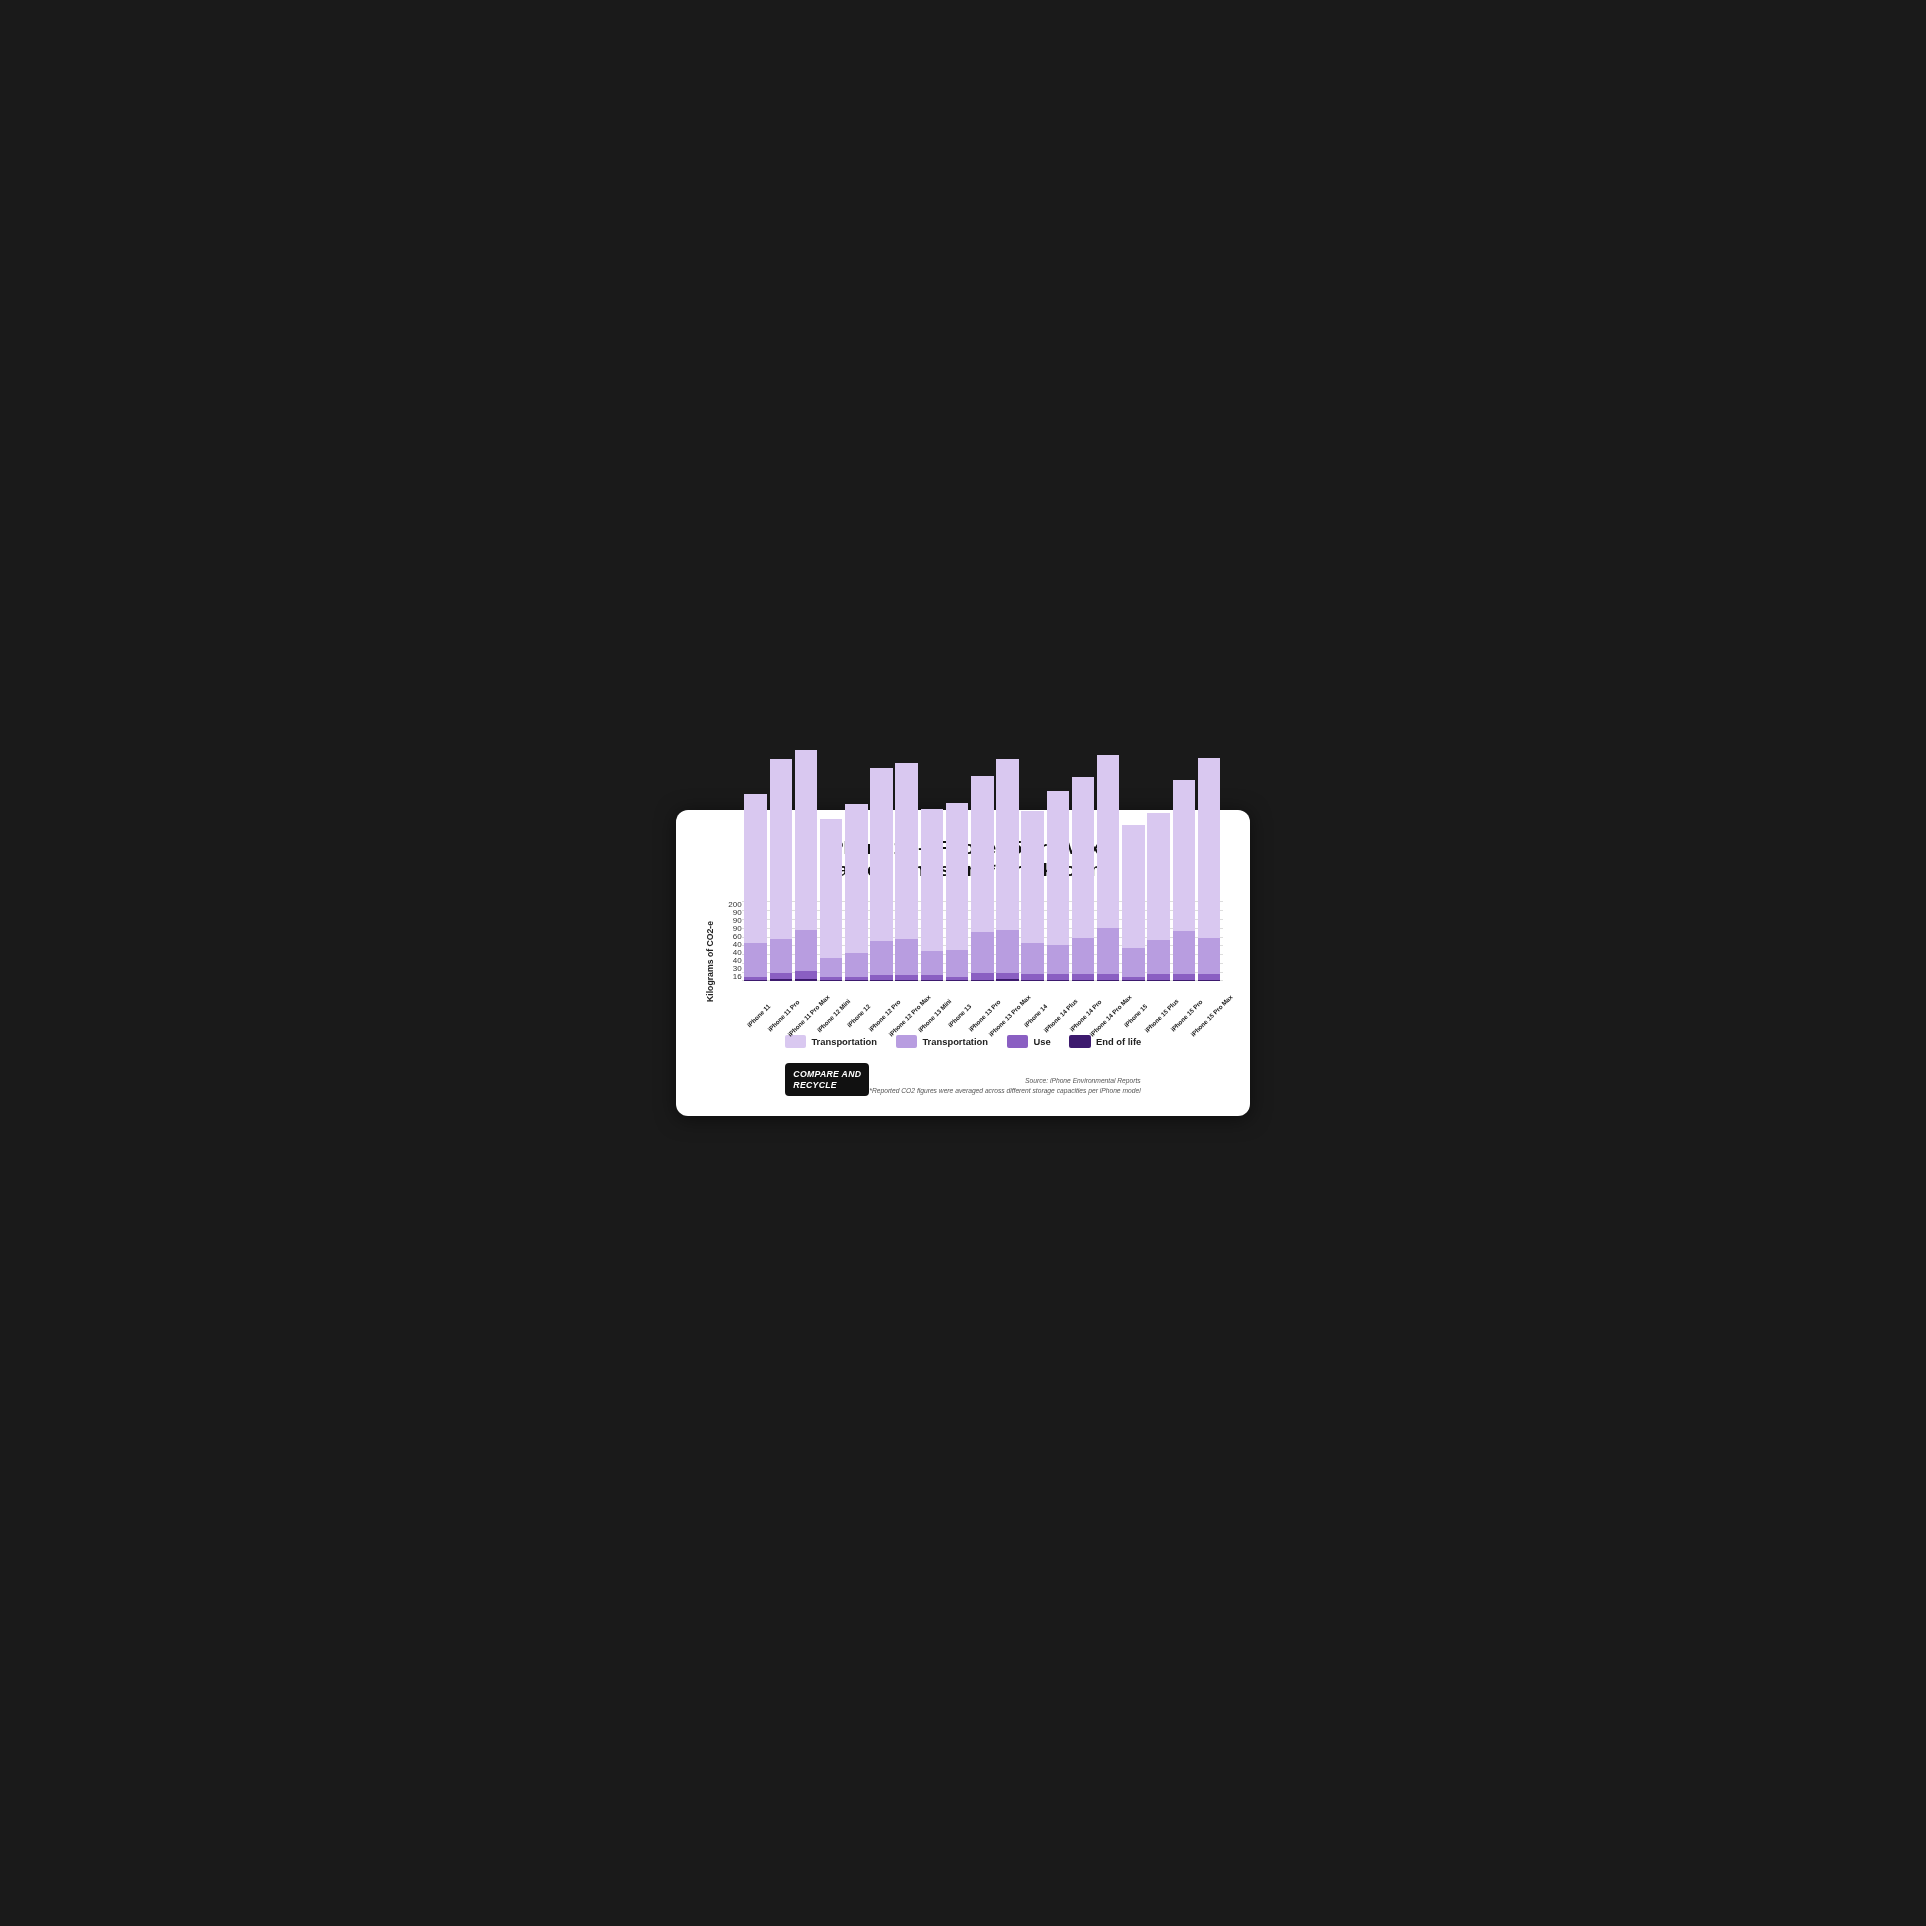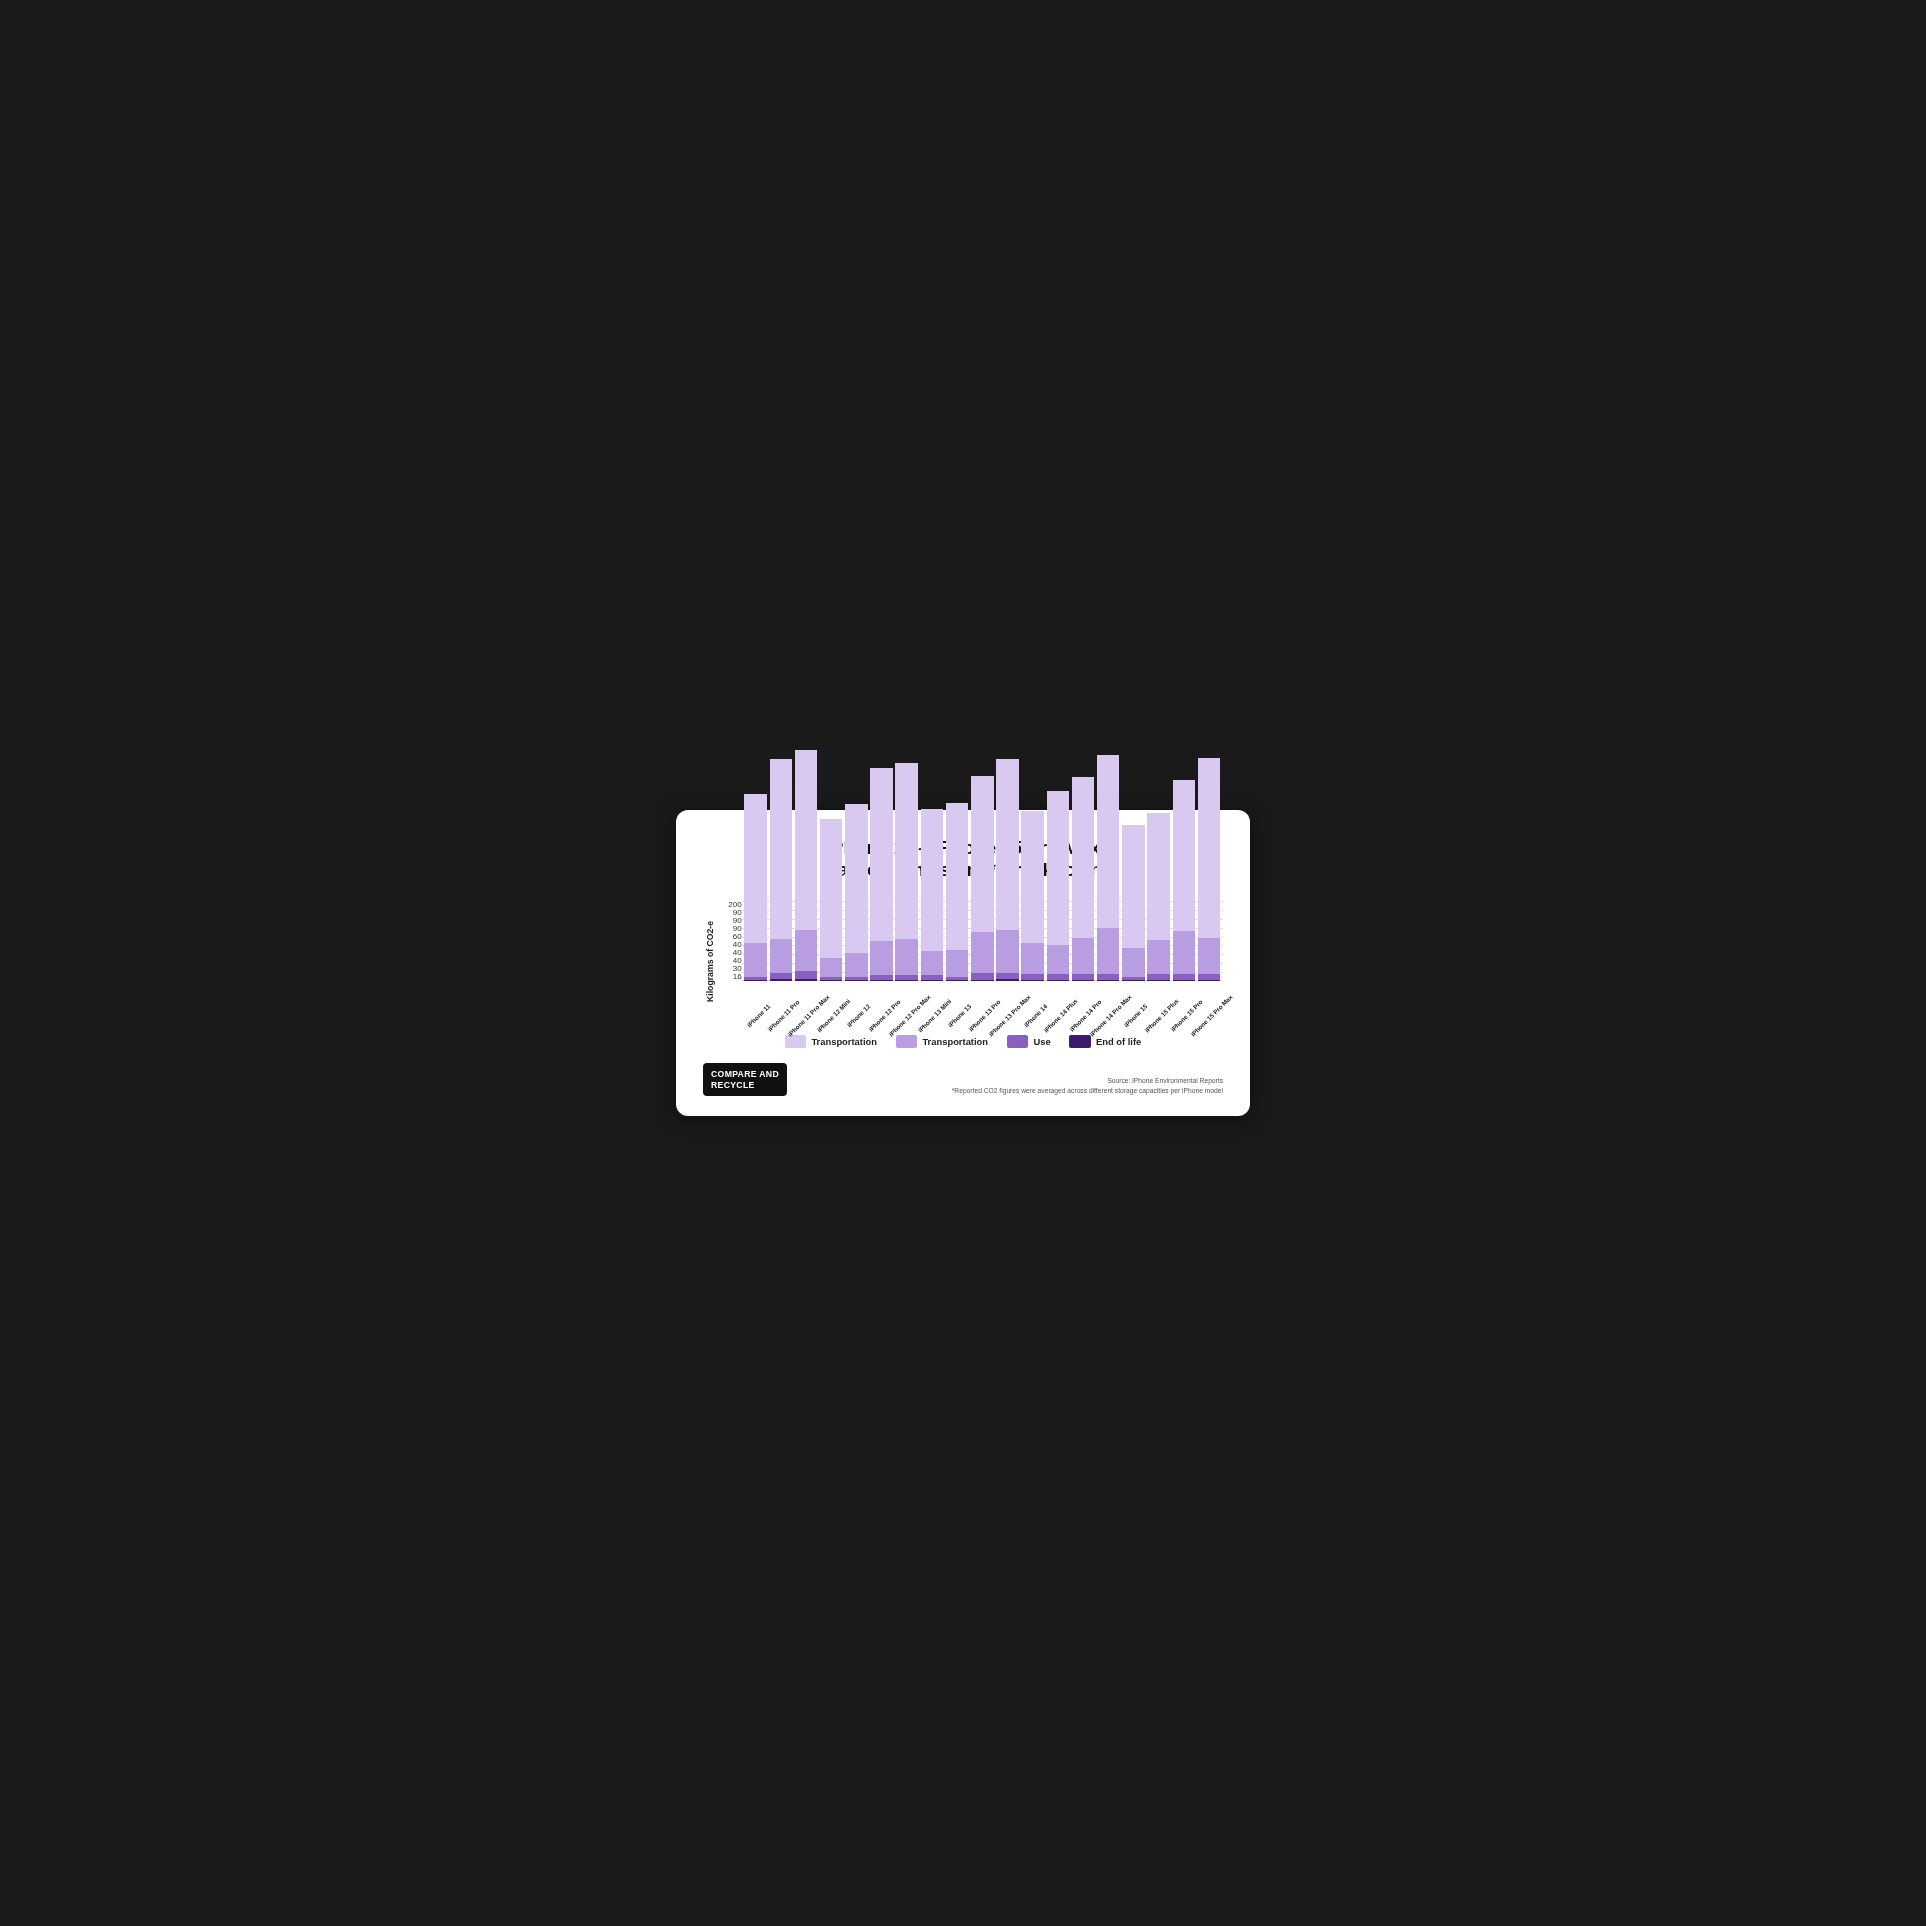--- a/index.html
+++ b/index.html
@@ -135,23 +135,24 @@
       color: #222;
     }
     .legend-swatch {
       width: 21.4px;
       height: 13.4px;
       border-radius: 2px;
     }
     .footer-row {
       display: flex;
       flex-direction: row;
-      justify-content: space-between;
+      justify-content: center;
       align-items: flex-end;
       margin-top: 15px;
+      font-style: italic;
     }
     .brand-logo {
       background: #111;
       color: #fff;
       padding: 5.3px 8px;
       border-radius: 4px;
       font-size: 8.7px;
       font-weight: 900;
       line-height: 1.3;
       text-transform: uppercase;

